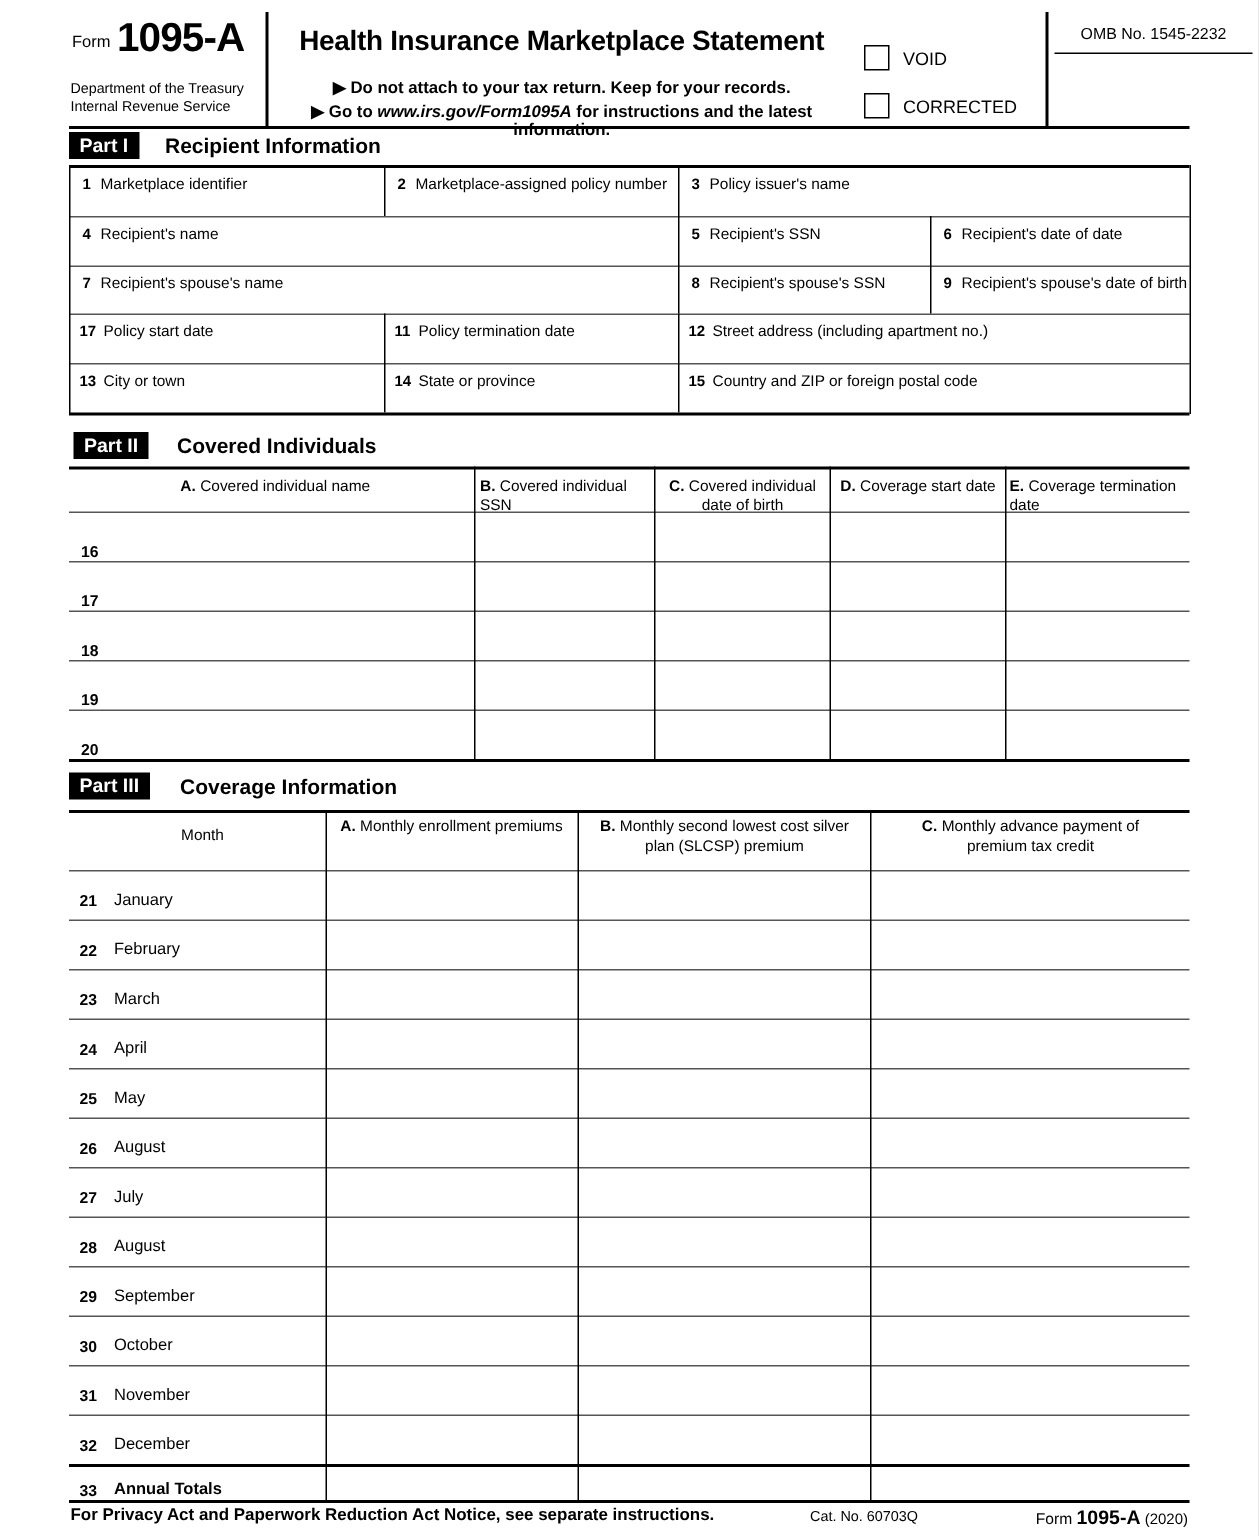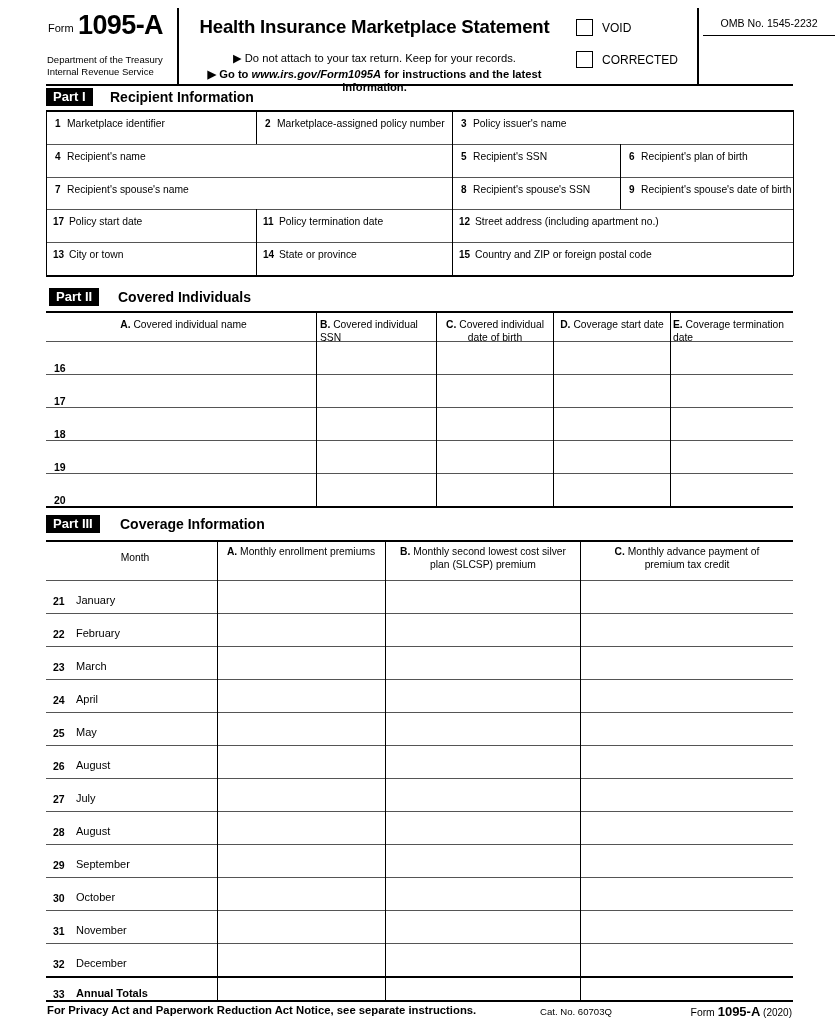--- a/index.html
+++ b/index.html
@@ -46,33 +46,33 @@
     width: 383px; height: 76px;
   }
   .main-title {
     position: absolute; left: 0; top: 8px; width: 383px;
     text-align: center;
     font-size: 18.6px; font-weight: bold; letter-spacing: -0.2px;
   }
   .sub1 {
     position: absolute; left: 0; top: 44px; width: 383px;
     text-align: center;
-    font-size: 11.2px; font-weight: normal;
+    font-size: 11.2px; font-weight: bold;
   }
   .sub2 {
     position: absolute; left: -6px; top: 60px; width: 395px;
     text-align: center;
     font-size: 11.2px; font-weight: bold;
   }
   .sub2 .ital { font-style: italic; }
   .hdr-boxes {
     position: absolute; left: 520px; top: 0;
     width: 130px; height: 76px;
   }
-  .cbrow { position: absolute; left: 10px; }
+  .cbrow { position: absolute; left: 10px; margin-top: 12px; }
   .cbrow.void { top: 10px; }
   .cbrow.corr { top: 42px; }
   .cbox {
     display: inline-block; vertical-align: middle;
     width: 17px; height: 17px;
     border: 1.4px solid #000; background: #fff;
   }
   .cblab {
     display: inline-block; vertical-align: middle;
     margin-left: 9px; font-size: 12px;
@@ -237,21 +237,21 @@
     <div class="cellno" style="left:461px; top:118px;">3</div>
     <div class="celllab" style="left:473px; top:118px;">Policy issuer's name</div>
 
     <div class="cellno" style="left:55px; top:151px;">4</div>
     <div class="celllab" style="left:67px; top:151px;">Recipient's name</div>
 
     <div class="cellno" style="left:461px; top:151px;">5</div>
     <div class="celllab" style="left:473px; top:151px;">Recipient's SSN</div>
 
     <div class="cellno" style="left:629px; top:151px;">6</div>
-    <div class="celllab" style="left:641px; top:151px;">Recipient's plan of birth</div>
+    <div class="celllab" style="left:641px; top:151px;">Recipient's date of date</div>
 
     <div class="cellno" style="left:55px; top:184px;">7</div>
     <div class="celllab" style="left:67px; top:184px;">Recipient's spouse's name</div>
 
     <div class="cellno" style="left:461px; top:184px;">8</div>
     <div class="celllab" style="left:473px; top:184px;">Recipient's spouse's SSN</div>
 
     <div class="cellno" style="left:629px; top:184px;">9</div>
     <div class="celllab" style="left:641px; top:184px;">Recipient's spouse's date of birth</div>
 

